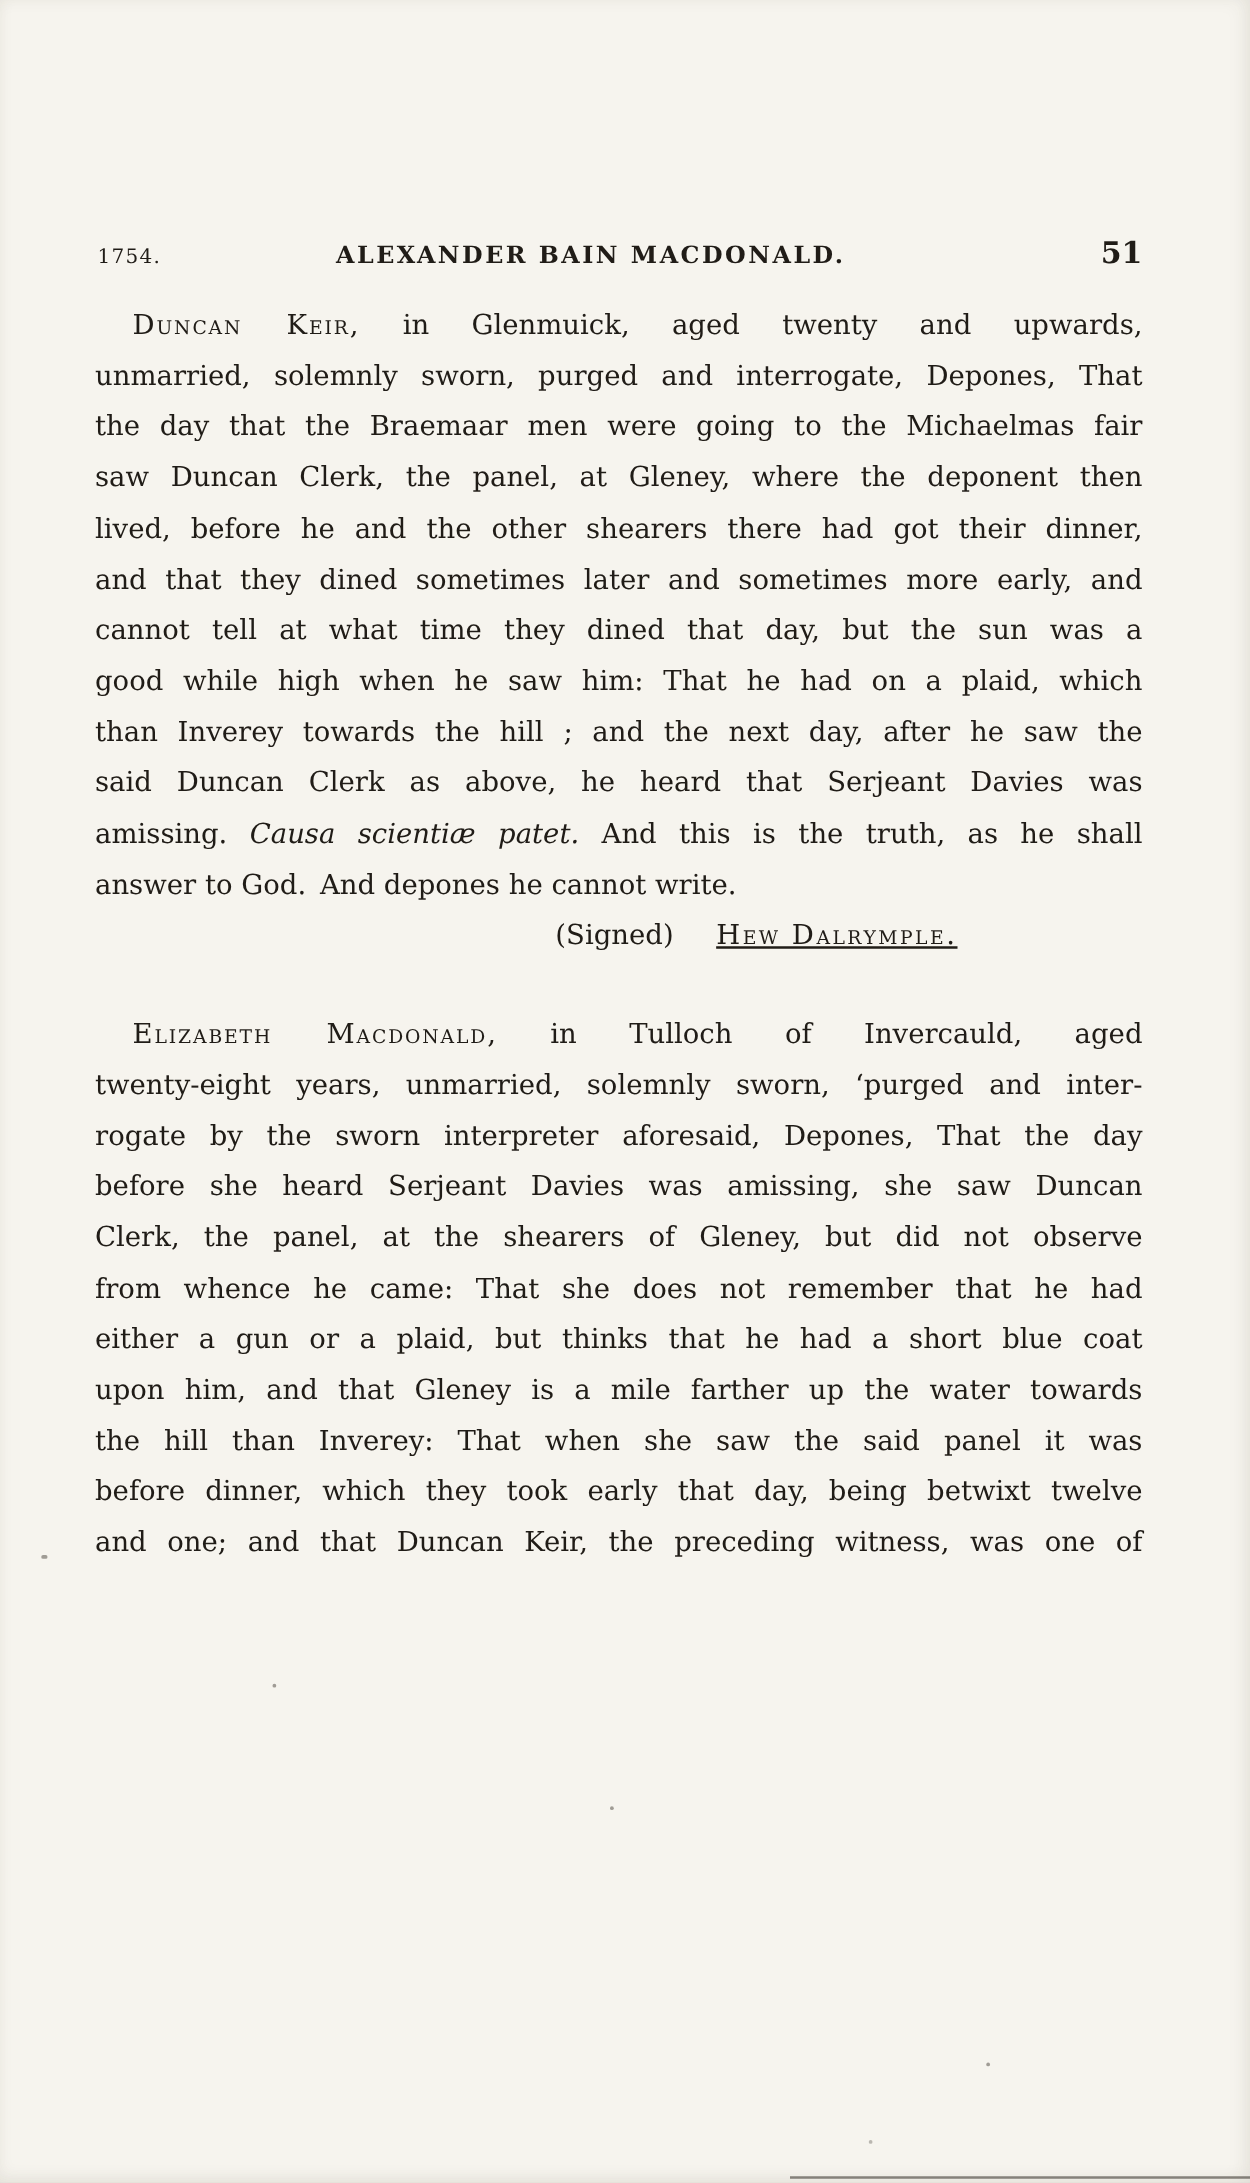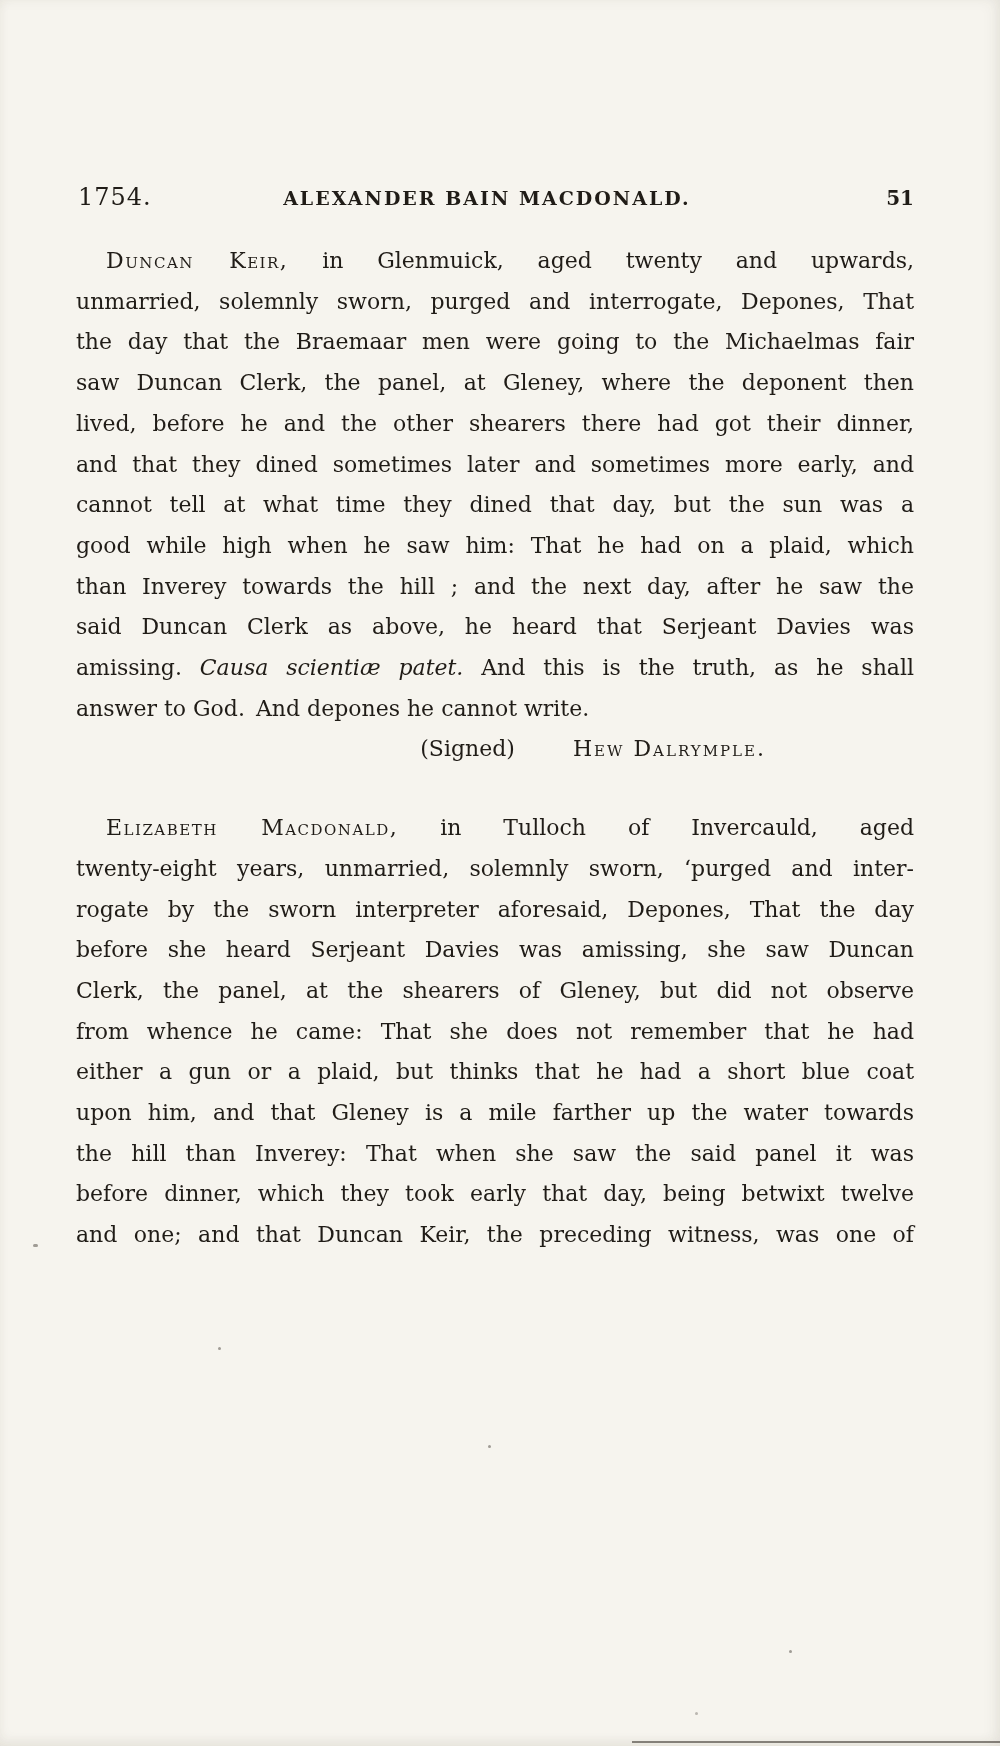--- a/index.html
+++ b/index.html
@@ -15,46 +15,46 @@
     color: var(--ink, #201c17);
     overflow: hidden;
     box-shadow: inset -6px 0 14px rgba(60,50,40,0.05), inset 0 -5px 12px rgba(60,50,40,0.06);
   }
   .page-header {
     position: absolute;
     top: 183px; left: 78px; right: 86px;
     display: flex; align-items: baseline;
     font-size: 21px;
   }
-  .header-year { font-size: 24px; letter-spacing: 1px; }
+  .header-year { font-size: 16px; letter-spacing: 1px; margin-top: 12px; }
   .header-title {
     flex: 1; text-align: center;
     font-weight: bold; letter-spacing: 2px;
     transform: translateX(-32px);
     font-size: 19px;
   }
-  .header-pagenum { font-weight: bold; font-size: 20px; }
+  .header-pagenum { font-weight: bold; font-size: 24px; }
   .text-block {
     position: absolute;
     top: 241px; left: 76px; width: 838px;
     font-size: 22px; line-height: 40.7px;
   }
   .paragraph + .paragraph { margin-top: 38px; }
   .line { text-align: justify; text-align-last: justify; }
   .line.first { text-indent: 30px; }
   .line.no-justify { text-align-last: left; }
   .seg-n { }
   .seg-sc { font-variant: small-caps; letter-spacing: 1.5px; }
   .seg-i  { font-style: italic; font-weight: normal; }
   .signature-line {
     display: flex; justify-content: flex-end;
-    gap: 58px; padding-right: 148px;
+    gap: 34px; padding-right: 148px;
     text-align: right;
   }
-  .signatory { font-variant: small-caps; letter-spacing: 2px; }
+  .signatory { font-variant: small-caps; letter-spacing: 2px; text-decoration: underline; }
   .speck {
     position: absolute;
     background: #4a443b; border-radius: 50%;
     opacity: 0.5;
   }
   .bottom-edge {
     position: absolute;
     right: 0; bottom: 3px;
     width: 368px; height: 2px;
     background: #2f2a23; opacity: 0.55;

